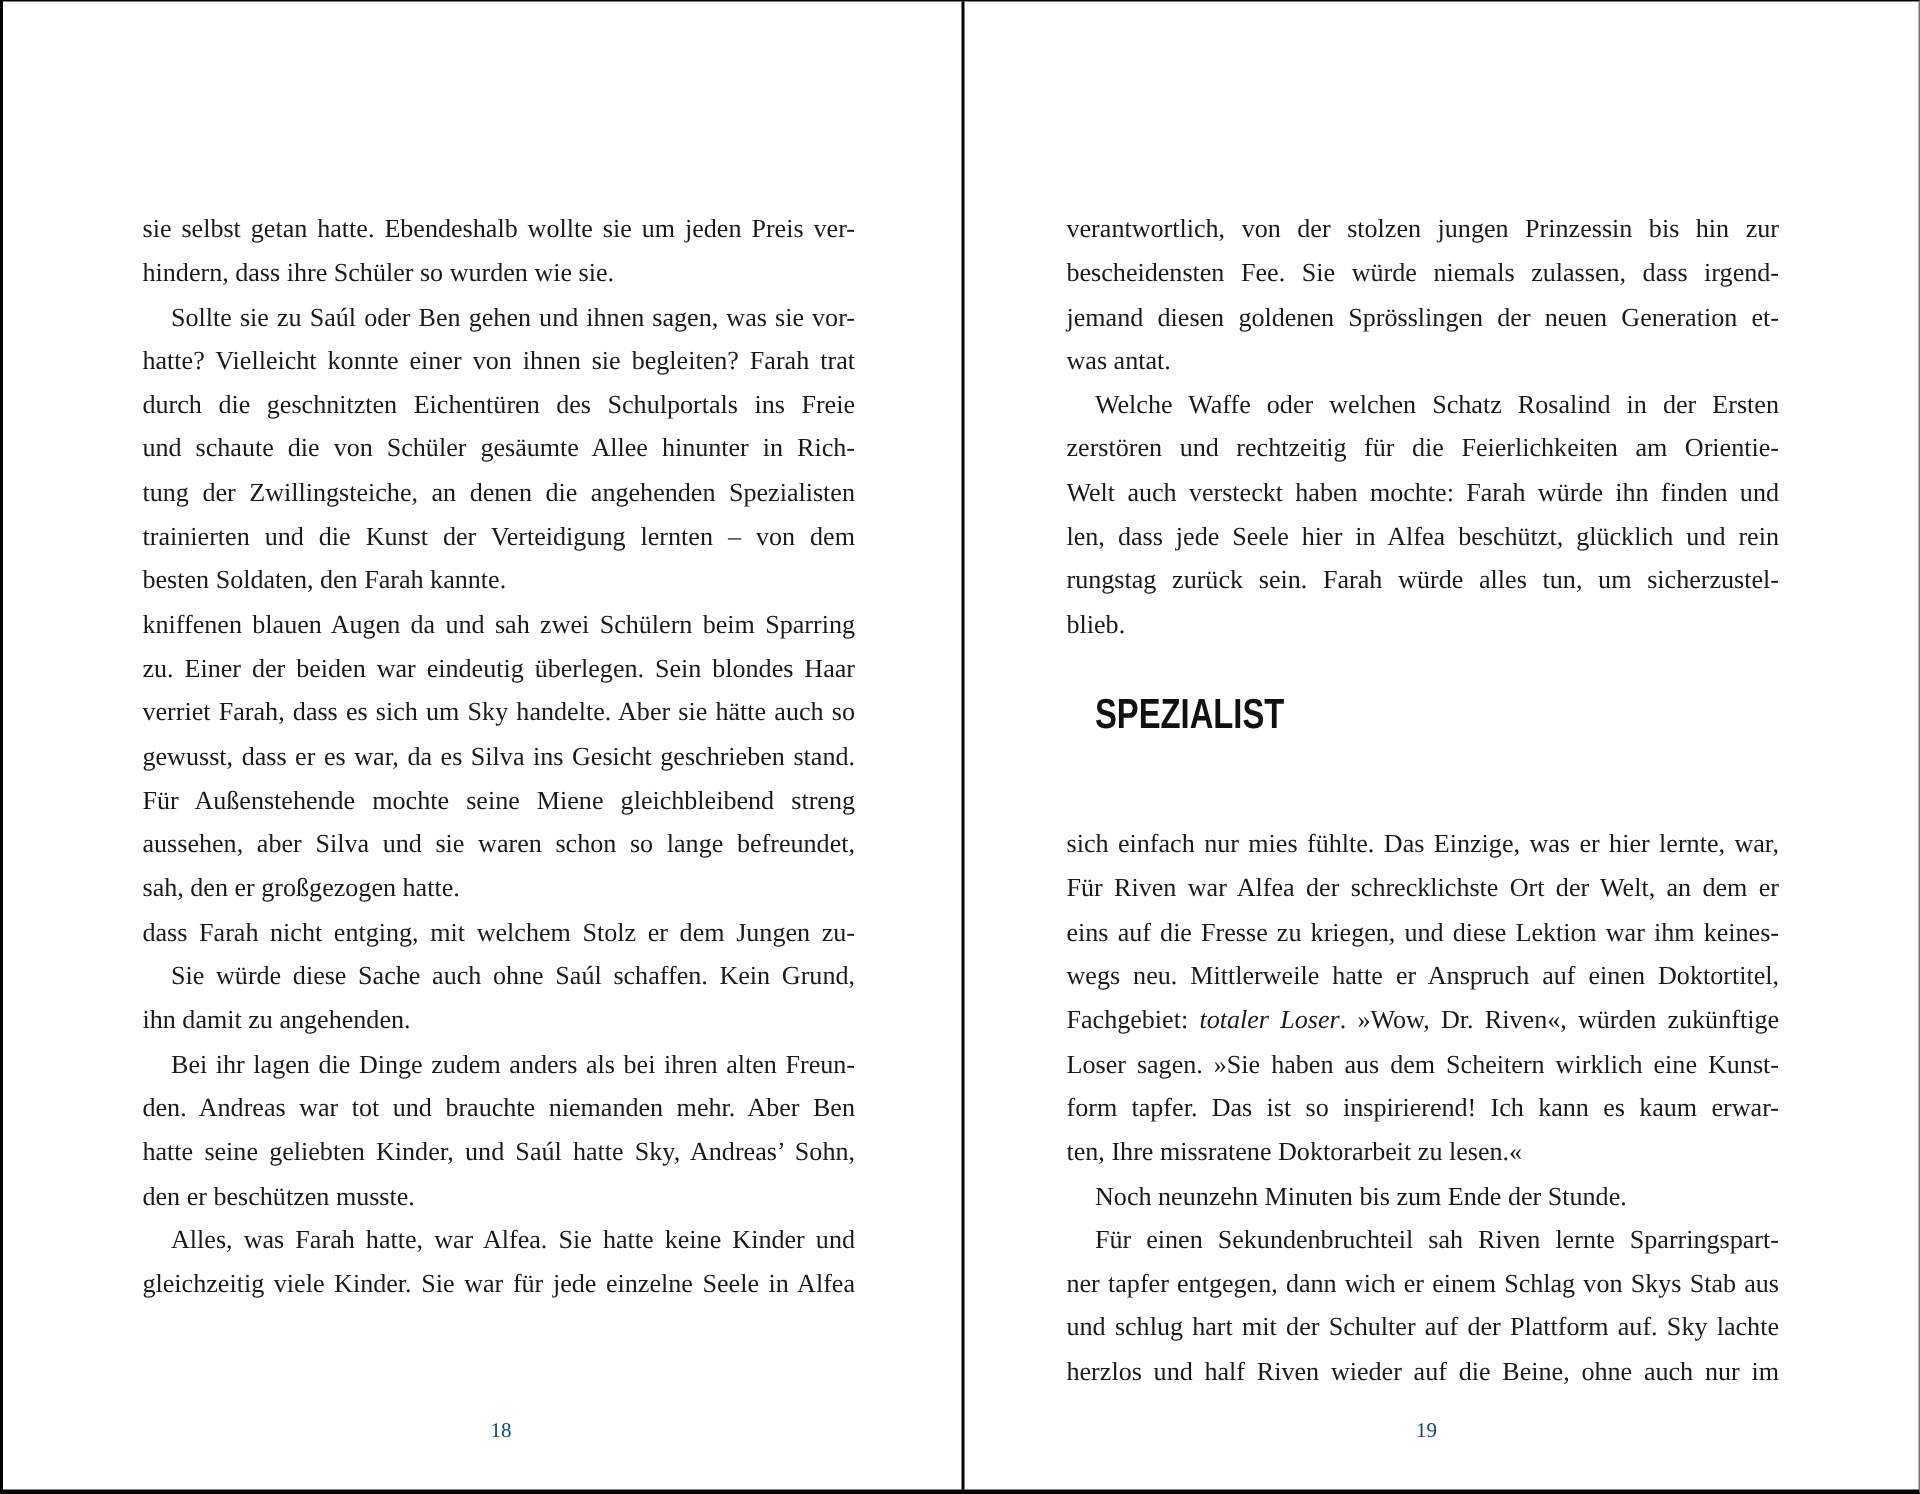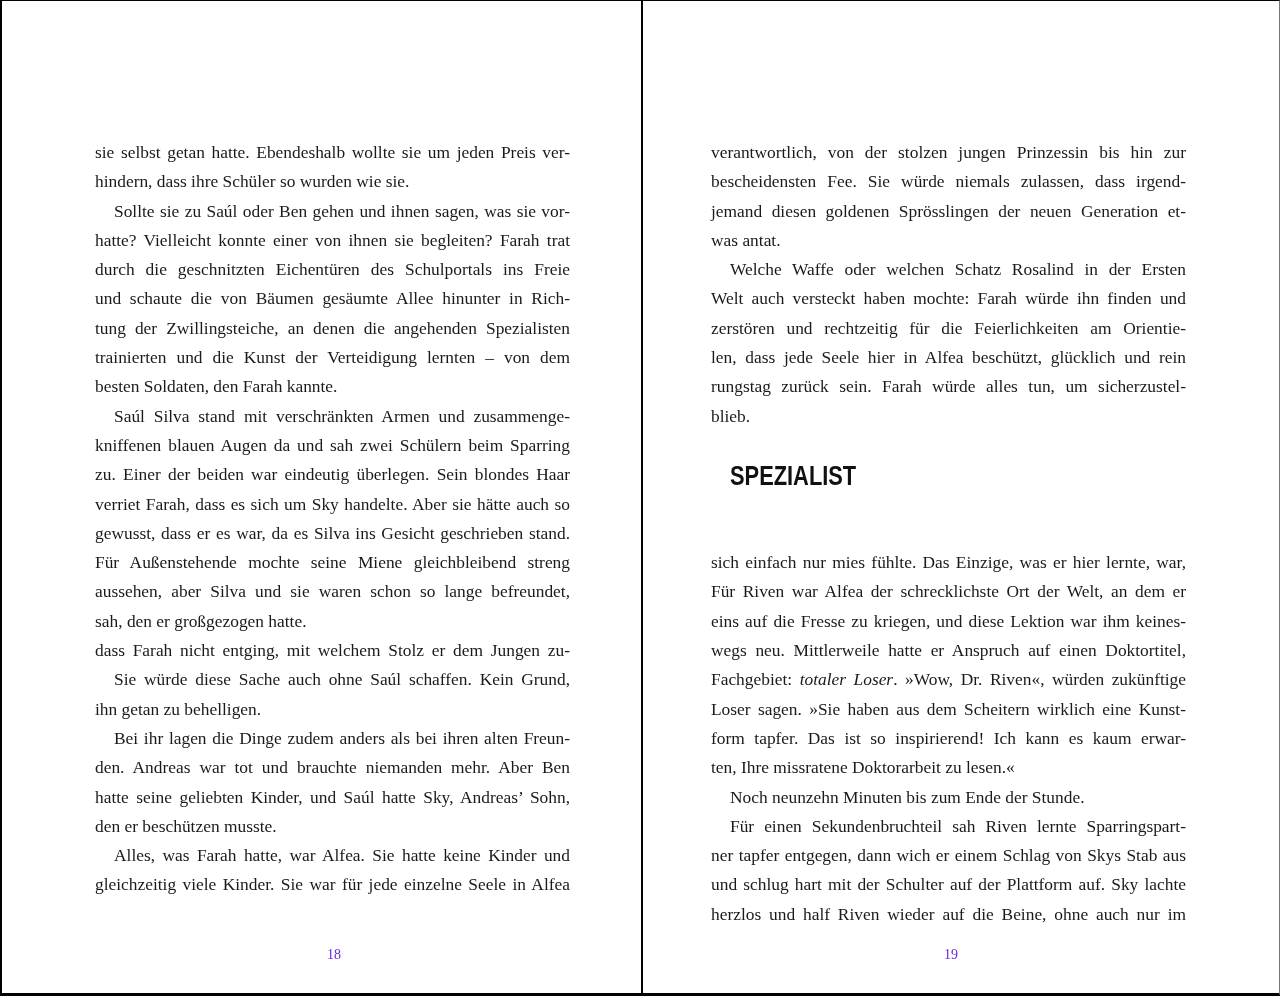--- a/index.html
+++ b/index.html
@@ -37,71 +37,70 @@
     .heading-block { height: 117.2px; position: relative; }
     .chapter-heading {
       position: absolute; left: 19px; top: 30px;
       font-family: "Liberation Sans", "DejaVu Sans", sans-serif;
       font-weight: bold; font-size: 28px; letter-spacing: 0px;
       transform: scaleX(0.78); transform-origin: left center;
       color: #111;
     }
     em { }
     .page-number {
-      position: absolute; top: 922px; font-size: 14px; color: #6d28d9;
+      position: absolute; top: 922px; font-size: 14px; color: #0c4a6e;
     }
     .page.left .page-number { left: 325px; }
     .page.right .page-number { left: 302px; }
   </style>
 </head>
 <body>
 
 <div class="spread">
   <div class="page left">
     <div class="text" id="left-text">
         <span class="line">sie selbst getan hatte. Ebendeshalb wollte sie um jeden Preis ver-</span>
         <span class="line last">hindern, dass ihre Schüler so wurden wie sie.</span>
         <span class="line indent">Sollte sie zu Saúl oder Ben gehen und ihnen sagen, was sie vor-</span>
         <span class="line">hatte? Vielleicht konnte einer von ihnen sie begleiten? Farah trat</span>
         <span class="line">durch die geschnitzten Eichentüren des Schulportals ins Freie</span>
-        <span class="line">und schaute die von Bäumen gesäumte Allee hinunter in Rich-</span>
+        <span class="line">und schaute die von Schüler gesäumte Allee hinunter in Rich-</span>
         <span class="line">tung der Zwillingsteiche, an denen die angehenden Spezialisten</span>
         <span class="line">trainierten und die Kunst der Verteidigung lernten – von dem</span>
         <span class="line last">besten Soldaten, den Farah kannte.</span>
-        <span class="line indent">Saúl Silva stand mit verschränkten Armen und zusammenge-</span>
         <span class="line">kniffenen blauen Augen da und sah zwei Schülern beim Sparring</span>
         <span class="line">zu. Einer der beiden war eindeutig überlegen. Sein blondes Haar</span>
         <span class="line">verriet Farah, dass es sich um Sky handelte. Aber sie hätte auch so</span>
         <span class="line">gewusst, dass er es war, da es Silva ins Gesicht geschrieben stand.</span>
         <span class="line">Für Außenstehende mochte seine Miene gleichbleibend streng</span>
         <span class="line">aussehen, aber Silva und sie waren schon so lange befreundet,</span>
         <span class="line last">sah, den er großgezogen hatte.</span>
         <span class="line">dass Farah nicht entging, mit welchem Stolz er dem Jungen zu-</span>
         <span class="line indent">Sie würde diese Sache auch ohne Saúl schaffen. Kein Grund,</span>
-        <span class="line last">ihn getan zu behelligen.</span>
+        <span class="line last">ihn damit zu angehenden.</span>
         <span class="line indent">Bei ihr lagen die Dinge zudem anders als bei ihren alten Freun-</span>
         <span class="line">den. Andreas war tot und brauchte niemanden mehr. Aber Ben</span>
         <span class="line">hatte seine geliebten Kinder, und Saúl hatte Sky, Andreas’ Sohn,</span>
         <span class="line last">den er beschützen musste.</span>
         <span class="line indent">Alles, was Farah hatte, war Alfea. Sie hatte keine Kinder und</span>
         <span class="line">gleichzeitig viele Kinder. Sie war für jede einzelne Seele in Alfea</span>
       </div>
     <div class="page-number">18</div>
   </div>
   <div class="divider"></div>
   <div class="page right">
     <div class="text">
       <div id="right-text-before">
           <span class="line">verantwortlich, von der stolzen jungen Prinzessin bis hin zur</span>
           <span class="line">bescheidensten Fee. Sie würde niemals zulassen, dass irgend-</span>
           <span class="line">jemand diesen goldenen Sprösslingen der neuen Generation et-</span>
           <span class="line last">was antat.</span>
           <span class="line indent">Welche Waffe oder welchen Schatz Rosalind in der Ersten</span>
+          <span class="line">zerstören und rechtzeitig für die Feierlichkeiten am Orientie-</span>
           <span class="line">Welt auch versteckt haben mochte: Farah würde ihn finden und</span>
-          <span class="line">zerstören und rechtzeitig für die Feierlichkeiten am Orientie-</span>
           <span class="line">len, dass jede Seele hier in Alfea beschützt, glücklich und rein</span>
           <span class="line">rungstag zurück sein. Farah würde alles tun, um sicherzustel-</span>
           <span class="line last">blieb.</span>
         </div>
       <div class="heading-block">
         <div class="chapter-heading">SPEZIALIST</div>
       </div>
       <div id="right-text-after">
           <span class="line">sich einfach nur mies fühlte. Das Einzige, was er hier lernte, war,</span>
           <span class="line">Für Riven war Alfea der schrecklichste Ort der Welt, an dem er</span>

